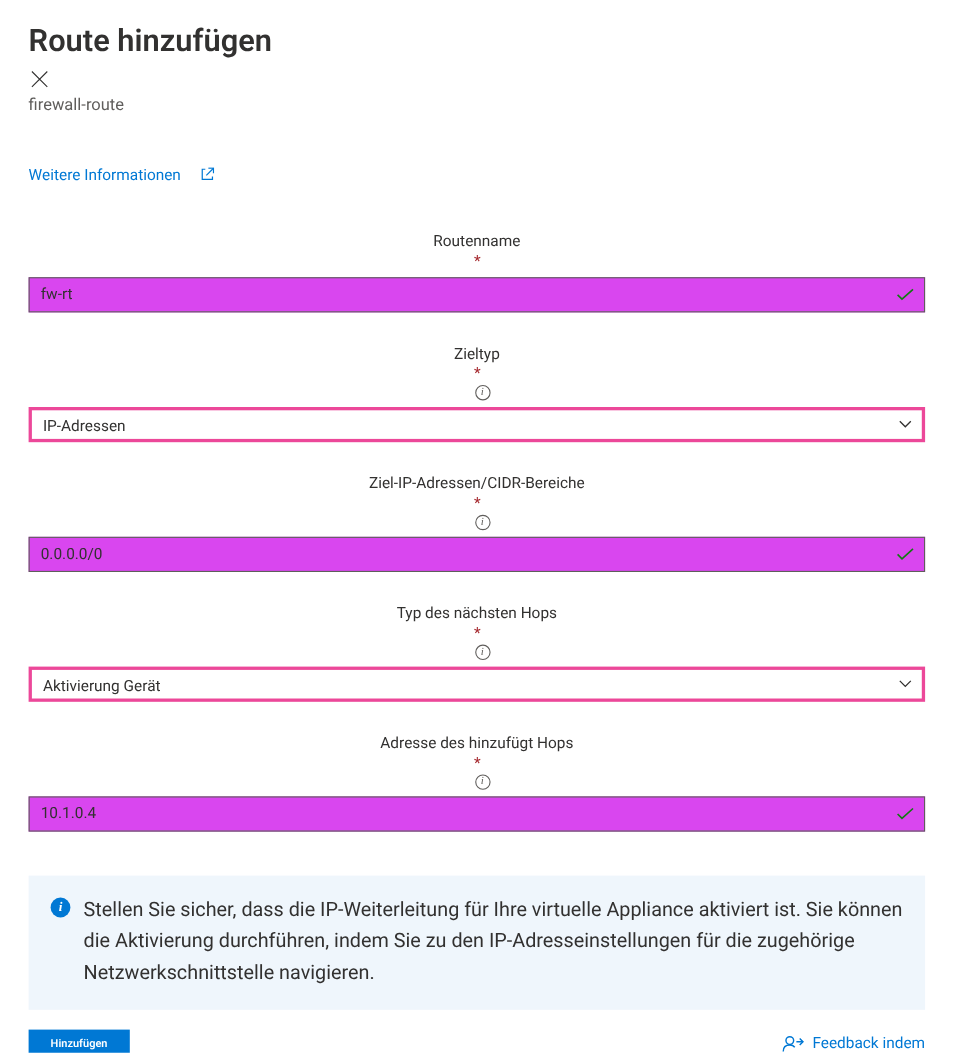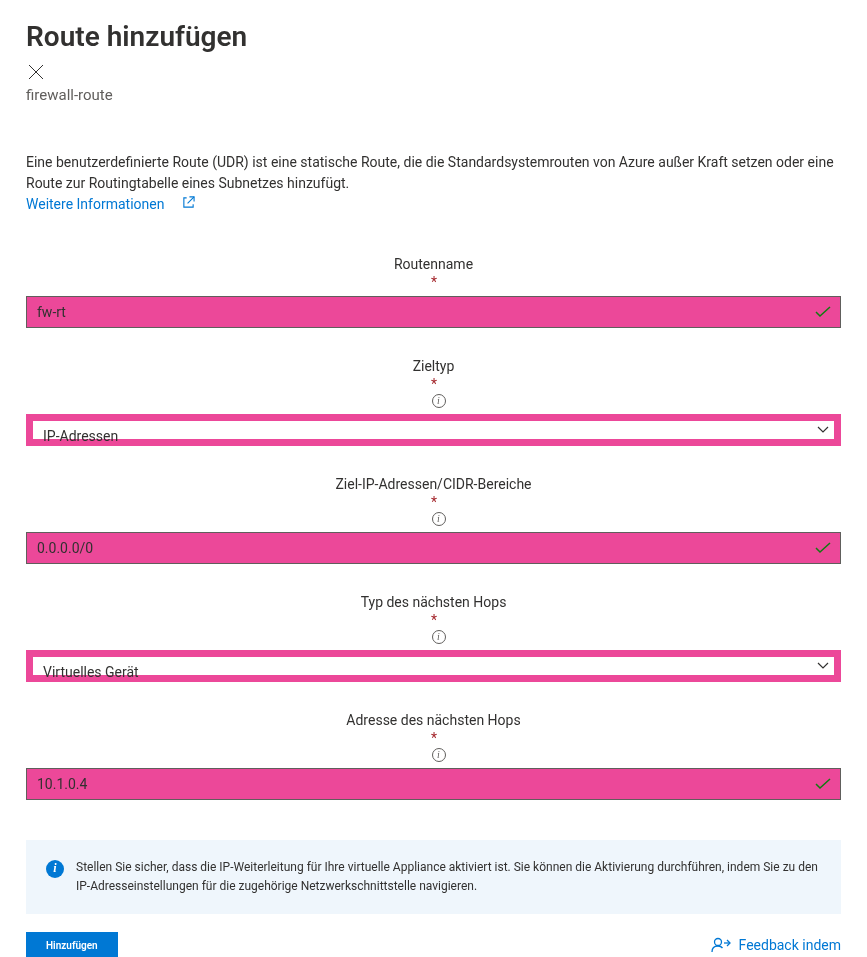--- a/index.html
+++ b/index.html
@@ -109,26 +109,26 @@
     }
     .text-input {
       width: 100%;
       height: 32px;
       border: 1px solid #605e5c;
       padding: 0 36px 0 10px;
       font-size: 14px;
       font-family: inherit;
       color: #323130;
       outline: none;
-      background: #ec4899;
+      background: #d946ef;
     }
     .select-input {
       width: 100%;
       height: 32px;
-      border: 7px solid #ec4899;
+      border: 3px solid #ec4899;
       padding: 0 36px 0 10px;
       font-size: 14px;
       font-family: inherit;
       color: #323130;
       outline: none;
       background: #fff;
       appearance: none;
       cursor: pointer;
     }
     .valid-check {
@@ -174,21 +174,21 @@
       display: flex;
       align-items: center;
       justify-content: center;
       font-size: 12px;
       font-weight: bold;
       font-style: italic;
       font-family: Georgia, serif;
       margin-top: 2px;
     }
     .info-box-text {
-      font-size: 12px;
+      font-size: 18px;
       color: #323130;
       line-height: 1.6;
     }
     .footer {
       margin-top: auto;
       padding: 18px 0 22px 0;
       display: flex;
       justify-content: space-between;
       align-items: center;
     }
@@ -224,21 +224,20 @@
     <h1 class="title">Route hinzufügen</h1>
     <div class="close-btn">
       <svg viewBox="0 0 16 16" fill="none" stroke="currentColor" stroke-width="1">
         <path d="M1 1 L15 15 M15 1 L1 15"></path>
       </svg>
     </div>
   </div>
 
   <div class="subtitle">firewall-route</div>
 
-  <div class="description">Eine benutzerdefinierte Route (UDR) ist eine statische Route, die die Standardsystemrouten von Azure außer Kraft setzen oder eine Route zur Routingtabelle eines Subnetzes hinzufügt.</div>
   <div class="learn-more">
     <span>Weitere Informationen</span>
     <svg viewBox="0 0 14 14" fill="none" stroke="currentColor" stroke-width="1.2">
       <path d="M5 2 H2 V12 H12 V9"></path>
       <path d="M8 1 H13 V6"></path>
       <path d="M13 1 L6 8"></path>
     </svg>
   </div>
 
   <div class="field-group">
@@ -288,32 +287,32 @@
     </div>
   </div>
 
   <div class="field-group">
     <div class="field-label">
       <span>Typ des nächsten Hops</span>
         <span class="required-star">*</span>
       <span class="info-icon">i</span>
     </div>
     <div class="input-wrapper">
-      <div class="select-input" style="line-height:30px;">Virtuelles Gerät</div>
+      <div class="select-input" style="line-height:30px;">Aktivierung Gerät</div>
       <span class="chevron-down">
         <svg viewBox="0 0 12 8" fill="none" stroke="currentColor" stroke-width="1.2">
           <path d="M1 1 L6 6 L11 1"></path>
         </svg>
       </span>
     </div>
   </div>
 
   <div class="field-group">
     <div class="field-label">
-      <span>Adresse des nächsten Hops</span>
+      <span>Adresse des hinzufügt Hops</span>
         <span class="required-star">*</span>
       <span class="info-icon">i</span>
     </div>
     <div class="input-wrapper">
       <input type="text" class="text-input" value="10.1.0.4" style="">
       <span class="valid-check">
         <svg viewBox="0 0 16 12" fill="none" stroke="currentColor" stroke-width="1.5">
           <path d="M1 6 L5 10 L15 1"></path>
         </svg>
       </span>

